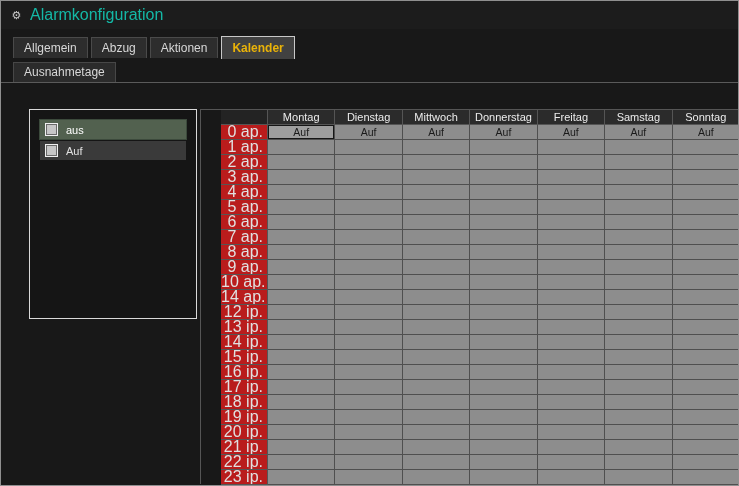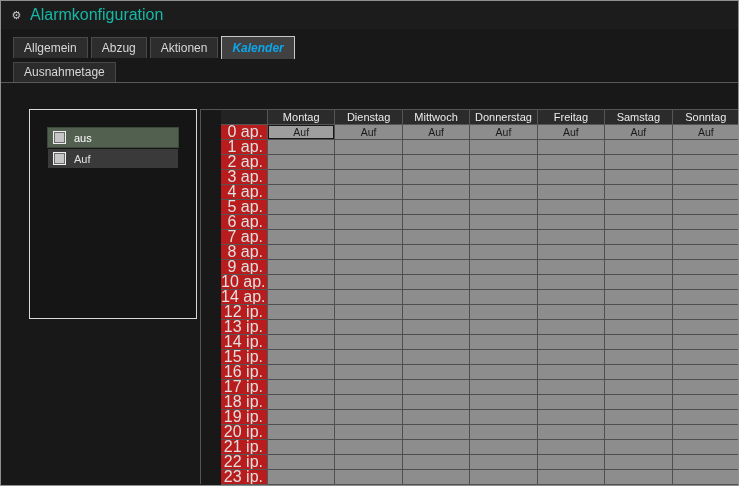--- a/index.html
+++ b/index.html
@@ -24,42 +24,42 @@
   .tabs{
     position:absolute;top:35px;left:12px;height:22px;
     display:flex;gap:3px;align-items:center;
   }
   .tab{
     background:#2d2d2d;border:1px solid #4a4a4a;border-bottom:none;
     padding:0 10px;line-height:20px;height:20px;font-size:12px;color:#d8d8d8;
     cursor:default;
   }
   .tab.active{
-    background:#414141;border-color:#c8c8c8;color:#0ea5e9;font-weight:bold;
-    height:22px;line-height:22px;font-style:italic;
+    background:#414141;border-color:#c8c8c8;color:#eab308;font-weight:bold;
+    height:22px;line-height:22px;
   }
   
   .subtabs{
     position:absolute;top:60px;left:0;right:0;height:21px;
     display:flex;gap:3px;align-items:flex-end;padding-left:12px;
     border-bottom:1px solid #5a5a5a;
   }
   .subtab{
     background:#2b2b2b;border:1px solid #474747;border-bottom:none;
     padding:0 10px;line-height:19px;height:19px;font-size:12px;color:#d8d8d8;
   }
   .subtab.active{
     background:#1e1e1e;border:1px solid #e2e2e2;border-bottom-color:#1e1e1e;
     color:#ffffff;font-weight:bold;height:21px;line-height:21px;
   }
   
   .state-list{
     position:absolute;left:28px;top:108px;width:168px;height:210px;
     box-sizing:border-box;background:#151515;border:1px solid #d9d9d9;
-    padding:18px;
+    padding:10px;
   }
   .list-item{
     height:19px;display:flex;align-items:center;margin-bottom:2px;
     font-size:11px;color:#e0e0e0;
   }
   .list-item.selected{background:#52614f;color:#ffffff;outline:1px solid #3c4a3c;}
   .list-item:not(.selected){background:#3a3a3a;}
   .checkbox{
     width:11px;height:11px;margin:0 8px 0 5px;flex:0 0 auto;
     background:#c6c6c6;border:1px solid #f0f0f0;

